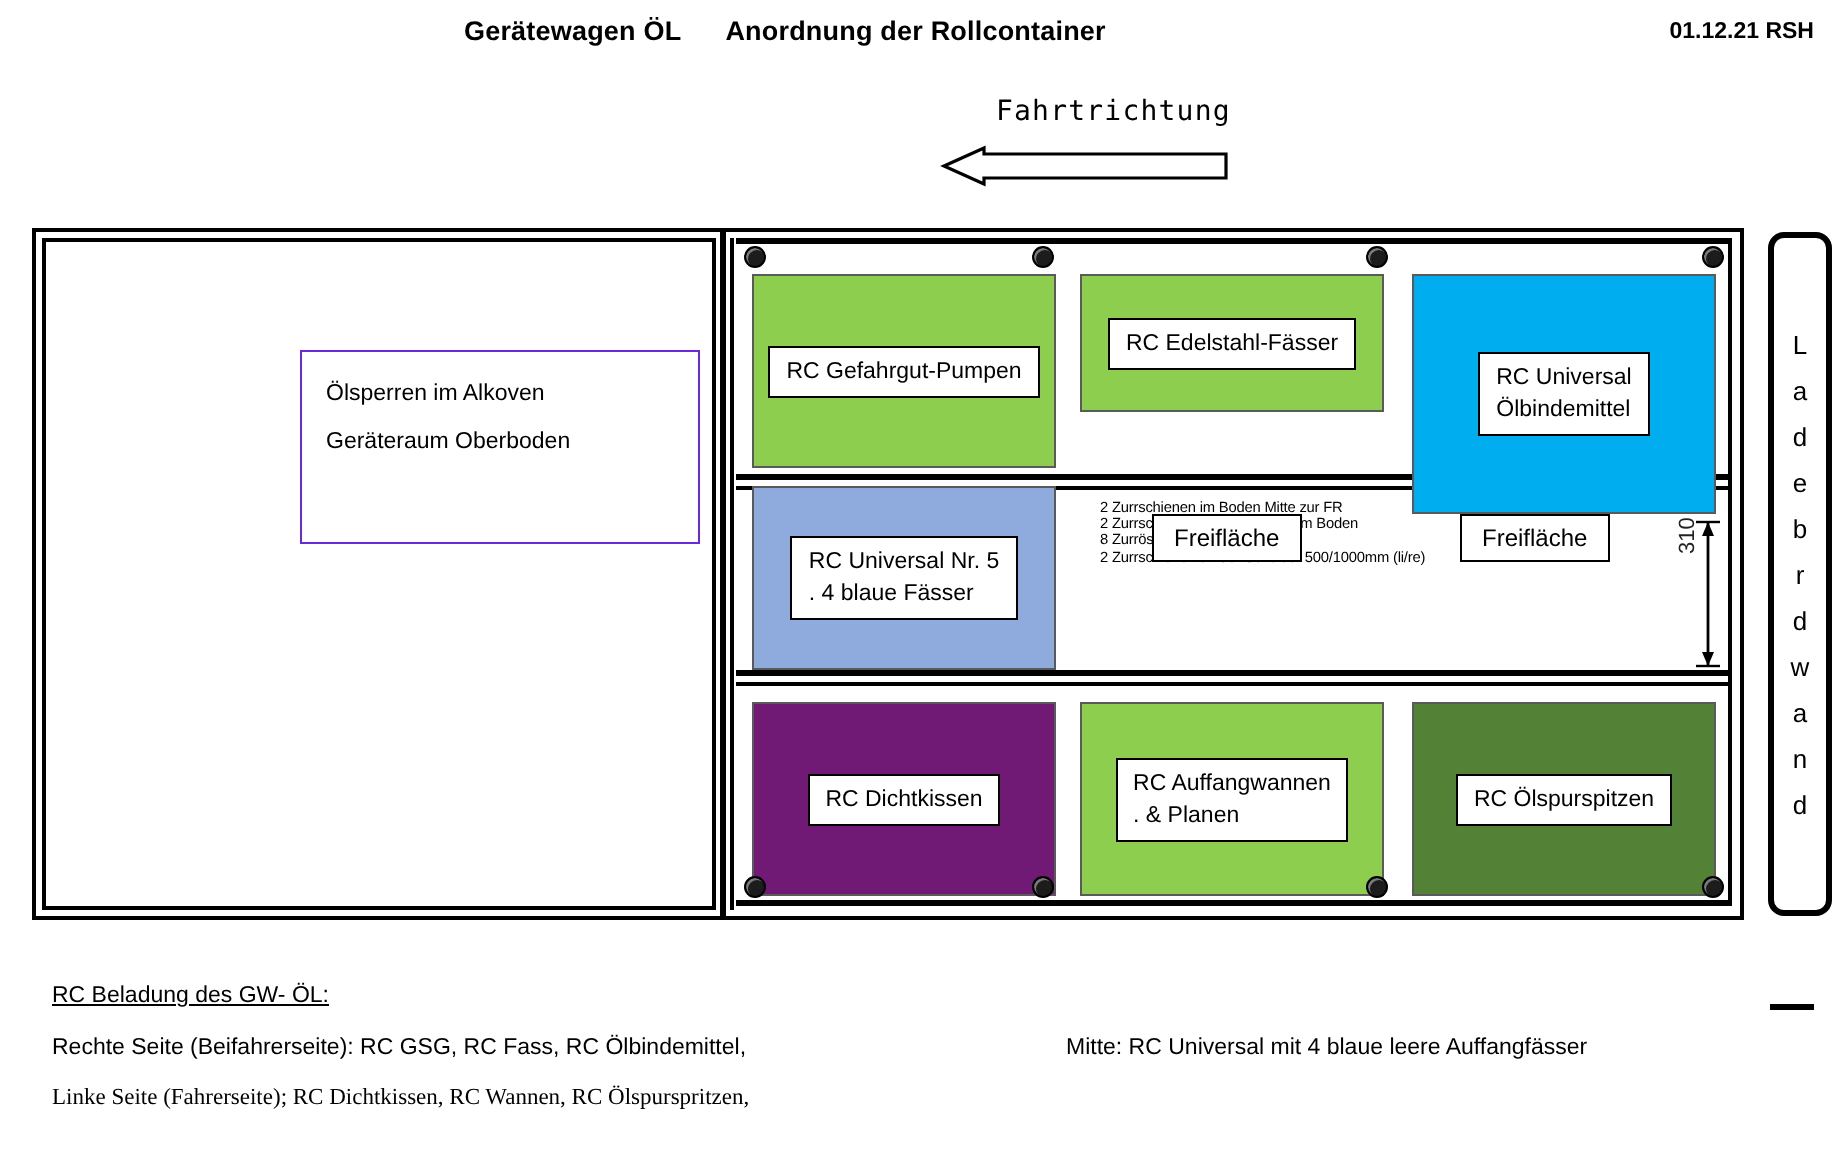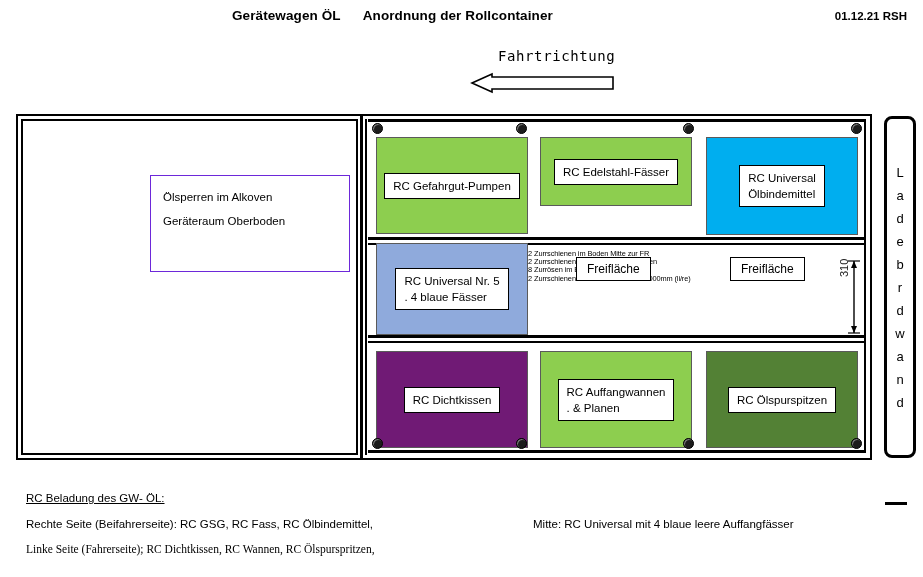--- a/index.html
+++ b/index.html
@@ -154,40 +154,40 @@
   <div class="rc" style="left:8px;top:18px;width:152px;height:97px;background:#8DCE4F;">
     <div class="rc-label">
       <span>RC  Gefahrgut-Pumpen</span>
     </div>
   </div>
   <div class="rc" style="left:172px;top:18px;width:152px;height:69px;background:#8DCE4F;">
     <div class="rc-label">
       <span>RC  Edelstahl-Fässer</span>
     </div>
   </div>
-  <div class="rc" style="left:338px;top:18px;width:152px;height:98px;background:#00AEEF;">
+  <div class="rc" style="left:338px;top:18px;width:152px;height:120px;background:#00AEEF;">
     <div class="rc-label">
       <span>RC  Universal</span>
       <span class="l2">Ölbindemittel</span>
     </div>
   </div>
 
   <div class="bolt" style="left:4px;top:4px;"></div>
   <div class="bolt" style="left:148px;top:4px;"></div>
   <div class="bolt" style="left:315px;top:4px;"></div>
   <div class="bolt" style="left:483px;top:4px;"></div>
 
   <div class="rc" style="left:8px;top:124px;width:152px;height:92px;background:#8FAADC;">
     <div class="rc-label">
       <span>RC  Universal Nr. 5</span>
       <span class="l2">.        4 blaue Fässer</span>
     </div>
   </div>
 
-  <div id="lashing-notes" style="left:160px;top:131px;">
+  <div id="lashing-notes" style="left:160px;top:131px;padding-left:22px;">
     <div>2 Zurrschienen im Boden Mitte zur FR</div>
     <div>2 Zurrschienen an den Seiten um Boden</div>
     <div>8 Zurrösen im Boden</div>
     <div>2 Zurrschienen an der Seite auf 500/1000mm (li/re)</div>
   </div>
 
   <div class="freiflaeche" style="left:208px;top:138px;">Freifläche</div>
   <div class="freiflaeche" style="left:362px;top:138px;">Freifläche</div>
 
   <div id="dim-310" style="left:472px;top:140px;">

